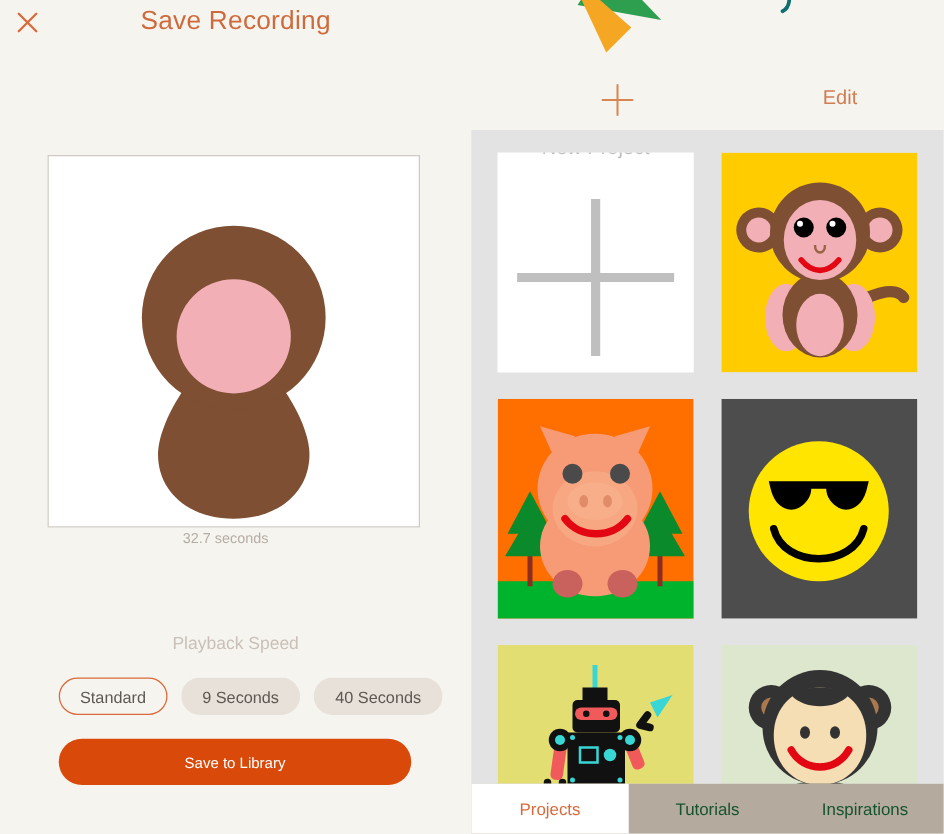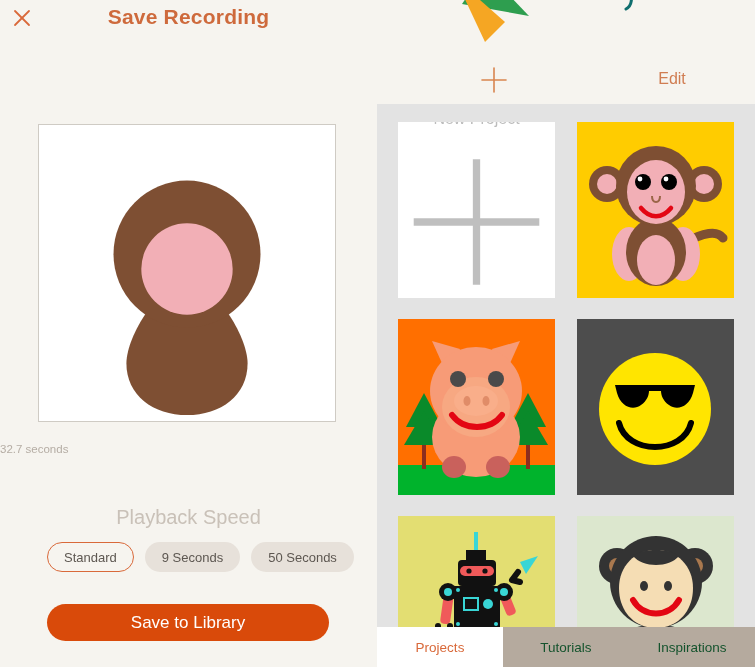--- a/index.html
+++ b/index.html
@@ -22,59 +22,59 @@
     position:relative;height:60px;
   }
   .close-btn{
     position:absolute;left:8px;top:4px;width:28px;height:28px;
     cursor:pointer;
   }
   .panel-title{
     position:absolute;left:0;top:5px;width:377px;
     text-align:center;
     font-size:21px;color:#CE6A3C;letter-spacing:.2px;
-    font-weight:700;
+    font-weight:400;
   }
   .canvas-wrap{
     position:absolute;left:38px;top:124px;
     width:298px;height:298px;
     background:#FFFFFF;
     border:1px solid #CFCBC4;
     box-sizing:border-box;
     overflow:hidden;
   }
   .canvas-wrap svg{display:block;}
   .duration{
-    position:absolute;left:0;top:425px;width:337px;
-    text-align:left;
-    font-size:11.5px;color:#B5ADA4;margin-top:18px;
+    position:absolute;left:12px;top:425px;width:337px;
+    text-align:center;
+    font-size:11.5px;color:#B5ADA4;
   }
   .playback-label{
     position:absolute;left:0;top:506px;width:377px;
-    text-align:center;font-size:20px;color:#C9C1B8;
+    text-align:center;font-size:14px;color:#C9C1B8;
   }
   .speed-row{
     position:absolute;left:47px;top:542px;
     display:flex;gap:11px;
   }
   .pill{
     height:30px;border-radius:15px;box-sizing:border-box;
     display:flex;align-items:center;justify-content:center;
     font-size:13px;color:#5D5751;cursor:pointer;
     padding:0 16px;background:#E7E1DA;border:1px solid transparent;
   }
   .pill.selected{
     background:transparent;border:1.4px solid #D9693A;color:#5D5751;
   }
   .save-btn{
-    position:absolute;left:47px;top:604px;
+    position:absolute;left:47px;top:591px;
     width:282px;height:37px;border-radius:19px;
     background:#D94A0A;color:#FFFFFF;
     display:flex;align-items:center;justify-content:center;
-    font-size:17px;cursor:pointer;border:none;
+    font-size:12px;cursor:pointer;border:none;
     font-family:"Liberation Sans", sans-serif;
   }
 
   
   .right-panel{
     position:relative;width:378px;height:667px;
     background:#F6F4EF;flex:0 0 378px;
   }
   .logo-clip{
     position:absolute;left:0;top:0;width:378px;height:50px;overflow:hidden;
@@ -149,21 +149,21 @@
       </svg>
     </div>
 
     <div class="duration">32.7 seconds</div>
 
     <div class="playback-label">Playback Speed</div>
 
     <div class="speed-row">
       <div class="pill selected">Standard</div>
       <div class="pill">9 Seconds</div>
-      <div class="pill">50 Seconds</div>
+      <div class="pill">40 Seconds</div>
     </div>
 
     <div class="save-btn">Save to Library</div>
   </div>
 
   <div class="right-panel">
 
     <div class="logo-clip">
       <svg width="378" height="50" viewBox="0 0 378 50" aria-hidden="true">
 

